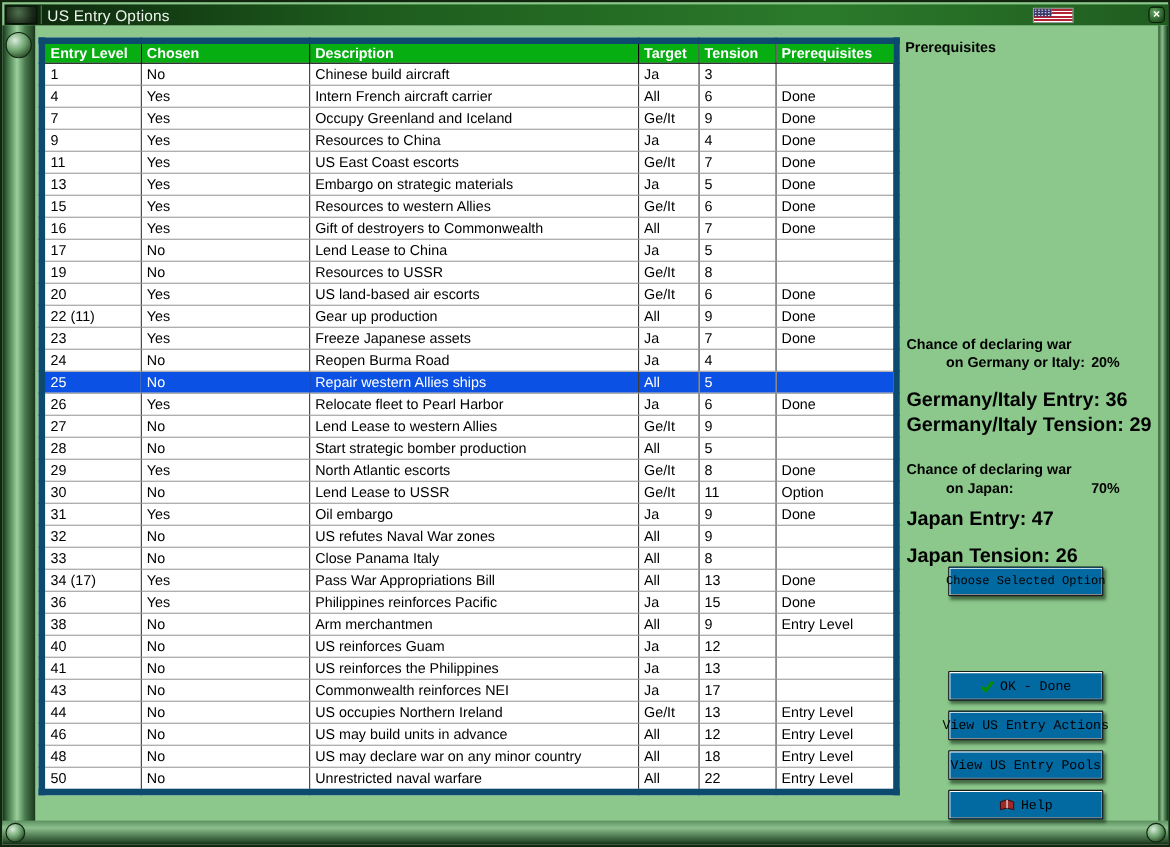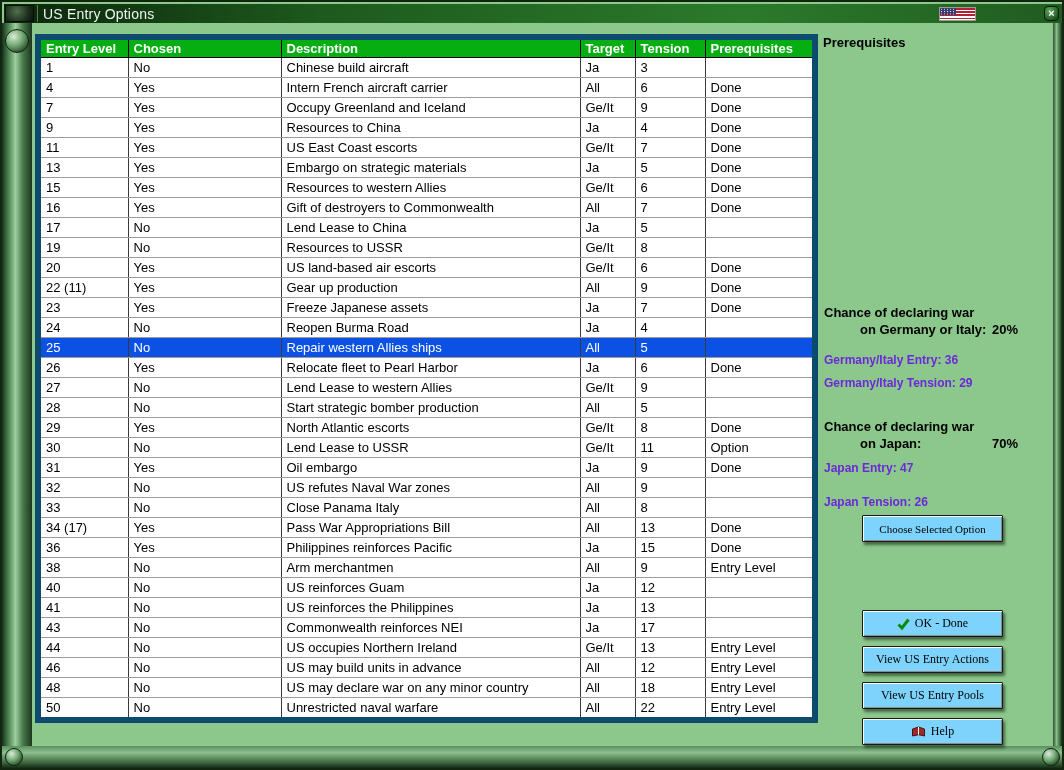--- a/index.html
+++ b/index.html
@@ -80,27 +80,27 @@
     border-bottom:1px solid #9c9c9c;
     white-space:nowrap; overflow:hidden;
   }
   #entry-table tr.selected td { background:#0b51e3; color:#ffffff; }
 
   
   #sidebar { position:absolute; left:820px; top:21px; width:236px; height:727px; }
   .sb-heading { position:absolute; left:1px; top:12px; font-size:13px; font-weight:bold; color:#000; }
   .chance-block { position:absolute; left:2px; width:194px; font-size:13px; font-weight:bold; color:#000; line-height:17px; }
   .chance-line2 { display:flex; justify-content:space-between;margin-left:36px; }
-  .sb-line { position:absolute; left:2px; font-size:12px; font-weight:bold; color:#6d28d9; white-space:nowrap; }
+  .sb-line { position:absolute; left:2px; font-size:18px; font-weight:bold; color:#000000; white-space:nowrap; }
 
   .btn {
     position:absolute; left:40px; width:141px; height:27px;
-    background:#7dd3fc; border:1px solid #1a1a1a; border-radius:1px;
+    background:#0369a1; border:1px solid #1a1a1a; border-radius:1px;
     box-shadow: inset 1px 1px 0 #ffffff, inset -1px -1px 0 #8a8a8a, 2px 3px 3px rgba(10,30,10,.55);
-    font-family:Liberation Serif, serif; font-size:12px; color:#000;
+    font-family:Liberation Mono, monospace; font-size:12px; color:#000;
     display:flex; align-items:center; justify-content:center; gap:5px;
     white-space:nowrap;
   }
   .btn.small { font-size:11px; }
   .btn svg { flex:0 0 auto; }
 </style>
 </head>
 <body>
 
 <div id="window">

